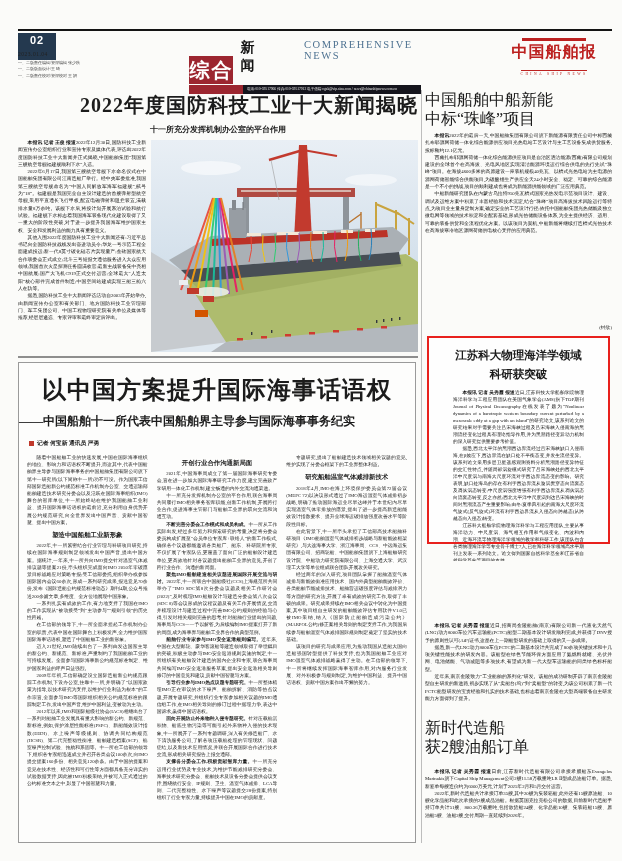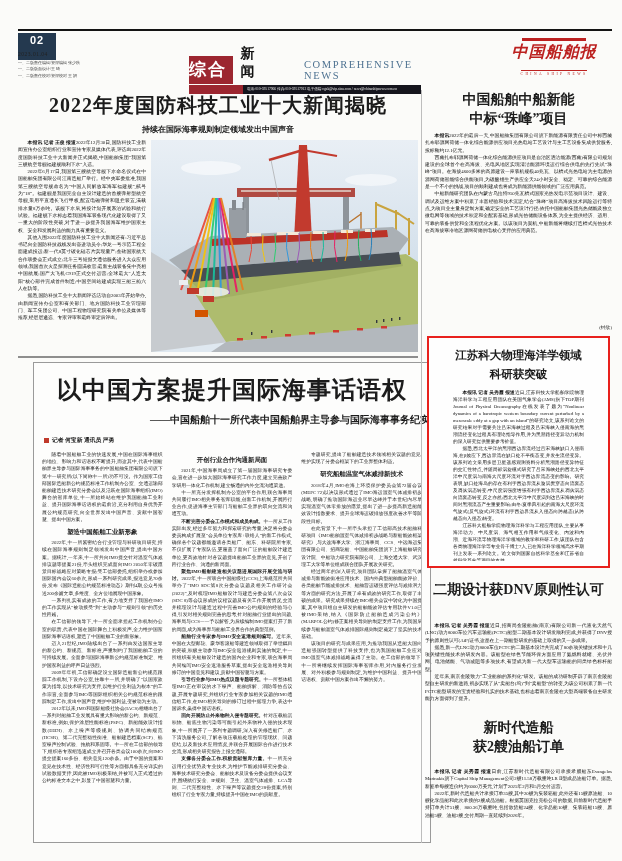--- a/index.html
+++ b/index.html
@@ -8,61 +8,61 @@
   .abs{position:absolute;}
   
   #top-rule{left:18px;top:29px;width:594px;height:2px;background:#141414;}
   #pagenum{left:18px;top:33px;width:38px;height:27px;background:#24394f;color:#fff;
            font-size:11px;font-weight:bold;text-align:center;line-height:15px;letter-spacing:1px;
            font-family:"Liberation Sans",sans-serif;}
   #date{left:18px;top:51px;font-size:5.5px;color:#222;letter-spacing:.5px;}
   #credits{left:18px;top:60px;font-size:4px;color:#444;line-height:6.4px;}
   #banner{left:189px;top:36px;width:232px;}
   #banner-row{display:flex;align-items:flex-end;}
-  #banner-section{width:54px;height:28px;background:#9c2630;color:#fff;font-size:17px;
-                  font-weight:bold;text-align:left;line-height:28px;letter-spacing:2px;margin-top:20px;}
-  #banner-right{margin-left:7px;display:flex;align-items:flex-end;padding-bottom:3px;gap:18px;}
+  #banner-section{width:54px;height:28px;background:#9c2630;color:#fff;font-size:20px;
+                  font-weight:bold;text-align:right;line-height:28px;letter-spacing:2px;margin-top:20px;}
+  #banner-right{margin-left:7px;display:flex;align-items:flex-start;padding-bottom:9px;gap:18px;}
   #banner-zh{font-size:14px;font-weight:bold;color:#111;letter-spacing:1px;}
   #banner-en{font-size:10.5px;color:#4e7291;letter-spacing:1.6px;margin-left:22px;
              font-family:"Liberation Serif",serif;}
   #contact-bar{display:flex;height:9px;width:232px;margin-top:1px;}
   #contact-red{width:54px;background:#9c2630;}
   #contact-dark{flex:1;background:#15151d;color:#efefef;font-size:3.6px;line-height:9px;
                 padding-left:4px;white-space:nowrap;overflow:hidden;}
   #masthead{left:498px;top:38px;width:112px;text-align:center;color:#bc2120;}
   #masthead-bar{width:64px;height:3px;background:#bc2120;margin:0 auto 2px;}
-  #masthead-name{font-size:16px;font-weight:bold;font-style:italic;letter-spacing:1px;line-height:18px;}
+  #masthead-name{font-size:16px;font-weight:bold;letter-spacing:1px;line-height:18px;}
   #masthead-en{font-size:3.6px;letter-spacing:2.4px;border-top:1px solid #bc2120;display:inline-block;padding-top:1px;}
   
   .body-text{font-size:4.8px;line-height:7.3px;text-align:justify;overflow:hidden;color:#111;}
   .para{margin:0;text-indent:2em;}
   .lead{font-weight:bold;}
   .col-head{font-size:6.4px;font-weight:bold;text-align:center;margin:5px 0 4px;text-indent:0;}
   
-  #a1-title{left:18px;top:92px;width:400px;text-align:center;font-size:20px;font-weight:bold;letter-spacing:1px;}
+  #a1-title{left:18px;top:92px;width:400px;text-align:right;font-size:20px;font-weight:bold;letter-spacing:1px;}
   #a1-sub{left:18px;top:124px;width:400px;text-align:center;font-size:8px;font-weight:bold;}
   #a1-body{left:18px;top:139px;width:128px;height:214px;}
   #a1-photo{left:151px;top:140px;width:267px;height:212px;background:#dfe8f0;overflow:hidden;}
   #a1-divider{left:18px;top:356px;width:400px;height:2px;background:#8e8e8e;}
   
-  #a2-box{left:18px;top:362px;width:398px;height:481px;border:1px solid #9a9a9a;background:#fdfdfc;box-sizing:border-box;margin-left:15px;}
+  #a2-box{left:18px;top:362px;width:398px;height:481px;border:1px solid #9a9a9a;background:#fdfdfc;box-sizing:border-box;}
   #a2-title{margin-top:11px;text-align:center;font-size:24px;font-weight:bold;letter-spacing:1px;}
-  #a2-sub{text-align:right;font-size:10px;font-weight:bold;margin-top:7px;}
+  #a2-sub{text-align:left;font-size:12px;font-weight:bold;margin-top:7px;}
   #a2-byline{margin:9px 10px 3px;font-size:5.8px;font-weight:bold;display:flex;align-items:center;}
   #a2-byline .sq{width:5px;height:5px;background:#c0392b;margin-right:3px;}
   #a2-cols{display:flex;gap:9px;padding:3px 8px 0;height:392px;overflow:hidden;}
   .a2col{flex:1;font-size:4.8px;line-height:7.2px;text-align:justify;overflow:hidden;}
   
   #v-divider{left:421px;top:90px;width:1px;height:753px;background:#bdbdbd;}
-  .r-title{left:425px;width:187px;text-align:center;font-weight:bold;font-size:14px;line-height:19px;}
+  .r-title{left:425px;width:187px;font-weight:normal;font-size:16px;line-height:19px;}
   .r-body{left:425px;width:187px;}
   #r1-title{top:90px;}
   #r1-body{top:132px;height:192px;}
   #r1-sign{left:425px;top:324px;width:187px;text-align:right;font-size:4.8px;}
-  #r2-box{left:427px;top:336px;width:183px;height:232px;border:2.5px solid #e8211d;box-sizing:border-box;
+  #r2-box{left:427px;top:336px;width:183px;height:208px;border:2.5px solid #e8211d;box-sizing:border-box;
           padding:6px 24px 0;background:#fefefe;}
   #r2-title{text-align:center;font-weight:bold;font-size:11.5px;line-height:19px;margin-top:2px;}
   #r2-body{height:172px;margin-top:5px;font-size:4.7px;line-height:7px;}
   #r3-title{top:580px;}
   #r3-body{top:622px;height:92px;}
   #r4-title{top:718px;}
   #r4-body{top:768px;height:78px;}
   .auto-hide{}
 </style>
 </head>
@@ -92,21 +92,21 @@
   </div>
 </div>
 
 <div class="abs" id="masthead">
   <div id="masthead-bar"></div>
   <div id="masthead-name">中国船舶报</div>
   <div id="masthead-en">CHINA SHIP NEWS</div>
 </div>
 
 <div class="abs" id="a1-title">2022年度国防科技工业十大新闻揭晓</div>
-<div class="abs" id="a1-sub">持续在国际海事规则制定领域发出中国声音</div>
+<div class="abs" id="a1-sub">十一所充分发挥机制办公室的平台作用</div>
 
 <div class="abs body-text" id="a1-body">
     <p class="para auto-hide"><b class="lead auto-hide">本报讯 记者 王俊 报道</b><span>2022年12月30日,国防科技工业新闻宣传办公室组织行业和宣传专家及媒体代表,评选出2022年度国防科技工业十大新闻并正式揭晓,中国船舶集团“我国第三艘航空母舰福建舰顺利下水”入选。</span></p>
     <p class="para auto-hide"><span>2022年6月17日,我国第三艘航空母舰下水命名仪式在中国船舶集团有限公司江南造船厂举行。经中央军委批准,我国第三艘航空母舰命名为“中国人民解放军海军福建舰”,舷号为“18”。福建舰是我国完全自主设计建造的首艘弹射型航空母舰,采用平直通长飞行甲板,配置电磁弹射和阻拦装置,满载排水量8万余吨。该舰下水后,将按计划开展系泊试验和航行试验。福建舰下水标志着我国海军装备现代化建设取得了又一重大的阶段性突破,对于进一步提升我国海军维护国家主权、安全和发展利益的能力具有重要意义。</span></p>
     <p class="para auto-hide"><span>其他入围2022年度国防科技工业十大新闻还有:习近平总书记向全国防科技战线发出奋进动员令;华龙一号示范工程全面建成投运;新一代8英寸碳化硅芯片实现量产;金砖国家航天合作联委会正式成立;北斗三号短报文通信服务进入大众应用领域;我国首次火星探测任务圆满收官;最新主战装备集中亮相中国航展;国产大飞机C919正式交付运营;全球最大“人造太阳”核心部件完成首件制造;中国空间站建成实现三船三舱六人在轨等。</span></p>
     <p class="para auto-hide"><span>据悉,国防科技工业十大新闻评选活动自2003年开始举办,由新闻宣传办公室和有关部门、地方国防科技工业管理部门、军工集团公司、中国工程物理研究院有关单位及媒体等推荐,经层层遴选、专家评审和最终审定后评出。</span></p>
   </div>
 
 <div class="abs" id="a1-photo">
   <svg width="267" height="212" viewBox="0 0 267 212" xmlns="http://www.w3.org/2000/svg">
@@ -347,21 +347,20 @@
     <div>科研获突破</div>
   </div>
   <div class="body-text" id="r2-body">
       <p class="para auto-hide"><b class="lead auto-hide">本报讯 记者 吴秀霞 报道</b><span>近日,江苏科技大学船舶学院物理海洋科学与工程应用团队在美国气象学会(AMS)旗下TOP期刊Journal of Physical Oceanography在线发表了题为“Nonlinear dynamics of a barotropic western boundary current perturbed by a mesoscale eddy at a gap with an island”的研究论文,该系列论文的研究结果对于需要关注吕宋海峡过程及吕宋海峡入侵南海的黑潮流径变化过程具有理论指导作用,并为黑潮路径变异动力机制的深入研究提供重要参考价值。</span></p>
       <p class="para auto-hide"><span>据悉,西北太平洋的黑潮西边界流经过吕宋海峡缺口入侵南海,在β效应下,西边界流在缺口处不平衡态变,并发生流径变异。该系列论文采用多层卫星遥感观测资料分析黑潮路径变异特征的交汇性特点,伴随局部涡旋模式研究了吕宋海峡处的西北太平洋中尺度涡与南海大尺度环流对于西边界流态变的影响。研究表明,缺口处海岛的存在有利于西边界流从漩涡贯穿态向流套态及凋落涡态转变;中尺度涡强度增强有利于西边界流从凋落涡态向流套态转变,反之亦然;西北太平洋中尺度涡到达吕宋海峡的时间对黑潮流态产生重要影响;由冬/夏季风引起的南海大尺度环流气旋式(反气旋式)环流有利于西边界流从入侵态向跨越态(从跨越态向入侵态)转变。</span></p>
       <p class="para auto-hide"><span>江苏科大船舶学院物理海洋科学与工程应用团队,主要从事海洋动力、中尺度涡、海气相互作用和气候变化、内波和内潮、近海环流等物理海洋学领域的教学和科研工作,该团队包含各类物理海洋学等专业骨干博士7人,已在海洋科学领域高水平期刊上发表一系列论文。论文得到国家自然科学基金和江苏省自然科学基金等项目的支持。</span></p>
     </div>
 </div>
 
 <div class="abs r-title" id="r3-title">
-  <div>二期设计获DNV原则性认可</div>
 </div>
 <div class="abs r-body body-text" id="r3-body">
     <p class="para auto-hide"><b class="lead auto-hide">本报讯 记者 吴秀霞 报道</b><span>近日,招商局金陵船舶(南京)有限公司新一代液化天然气(LNG)动力8000车位汽车运输船(PCTC)船型二期基本设计研发顺利完成,并获得了DNV授予的原则性认可(AiP)证书,这是在上一期船型研发的基础上取得的又一步成果。</span></p>
     <p class="para auto-hide"><span>据悉,新一代LNG动力8000车位PCTC的二期基本设计共完成了80余项关键技术和十几项关键性能技术的研发内容。该船型在绿色节能环保方面应用了氨燃料就绪、光伏并网、电池储能、气动减阻等多项技术,有望成为新一代大型车运输船的同类绿色标杆船型。</span></p>
     <p class="para auto-hide"><span>近年来,南京金陵致力“工业船舶的系列化”研发。该船的成功研制开辟了南京金陵船型自主研发的新道路,初步实现了从“卖船台(坞)”到“卖船型”的转变,为该公司积累了新一代PCTC船型研发的宝贵经验和扎实的技术基础,也标志着南京金陵在大型高端装备自主研发能力方面得到了提升。</span></p>
   </div>
 
 <div class="abs r-title" id="r4-title">
   <div>新时代造船</div>
   <div>获2艘油船订单</div>

